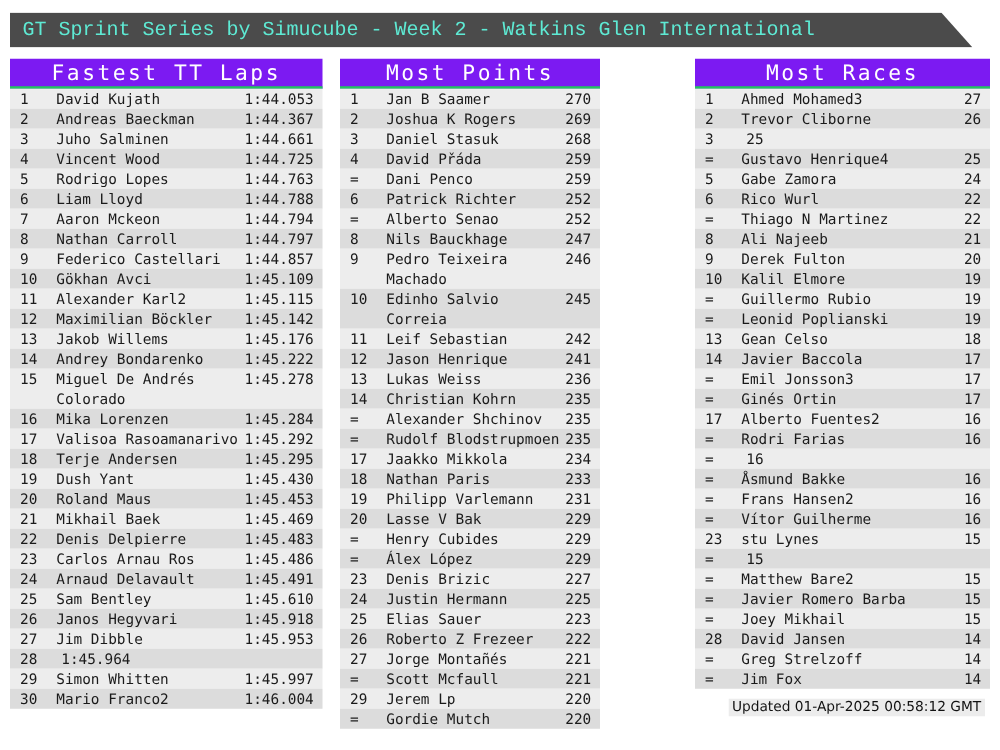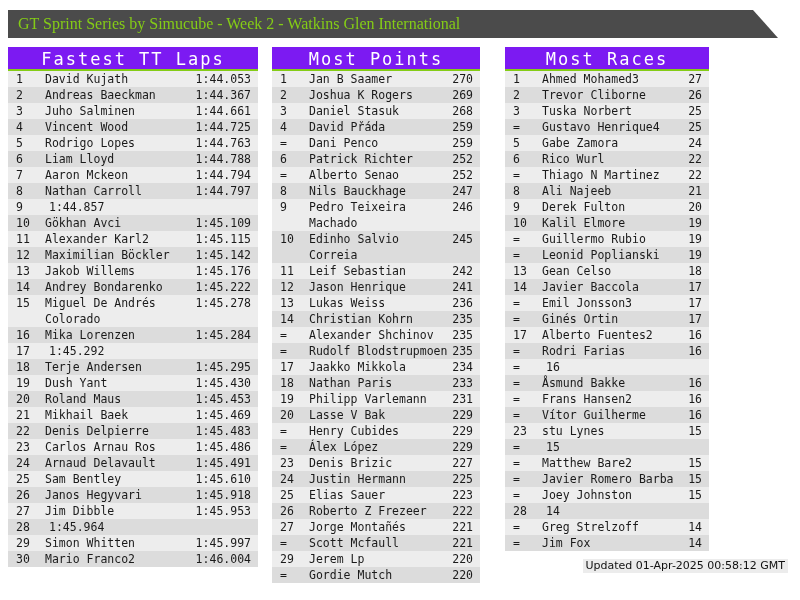--- a/index.html
+++ b/index.html
@@ -1,36 +1,36 @@
 <!DOCTYPE html>
 <html style="--accent: #7c1af2; --titlebar: #4b4b4b; --rowLight: #ededed; --rowDark: #dcdcdc;"><head>
 <meta charset="utf-8">
 <style>
   * { margin:0; padding:0; box-sizing:border-box; }
   html,body { width:800px; height:600px; background:#ffffff; overflow:hidden; }
   body { position:relative; font-family:"DejaVu Sans Mono", monospace; }
 
   .title-bar {
     position:absolute; left:8px; top:10px; width:770px; height:28px;
-    background:var(--titlebar,#4b4b4b); color:#84cc16;
-    font-family:Liberation Serif, serif; font-size:16px; line-height:28px;
+    background:var(--titlebar,#4b4b4b); color:#5eead4;
+    font-family:Liberation Mono, monospace; font-size:16px; line-height:28px;
     padding-left:10px; white-space:nowrap;
     clip-path:polygon(0 0, calc(100% - 25px) 0, 100% 100%, 0 100%);
   }
 
   .column { position:absolute; top:47px; }
   .column.c0 { left:8px;   width:250px; }
   .column.c1 { left:272px; width:208px; }
-  .column.c2 { left:505px; width:204px; }
+  .column.c2 { left:556px; width:236px; }
 
   .col-header {
     background:var(--accent,#7c1af2); color:#ffffff; text-align:center;
     font-family:"DejaVu Sans Mono", monospace; font-size:17px;
     letter-spacing:2px; height:24px; line-height:24px;
-    border-bottom:2px solid #84cc16; overflow:hidden; white-space:nowrap;
+    border-bottom:2px solid #22c55e; overflow:hidden; white-space:nowrap;
   }
 
   .rows .row { display:flex; align-items:flex-start;
     font-size:11.5px; line-height:16px; color:#1a1a1a; }
   .rows .row:nth-child(odd)  { background:var(--rowLight,#ededed); }
   .rows .row:nth-child(even) { background:var(--rowDark,#dcdcdc); }
 
   .cell-rank  { flex:none; width:37px; padding-left:8px; white-space:nowrap; }
   .cell-name  { flex:1 1 auto; min-width:0; overflow-wrap:break-word; }
   .cell-value { flex:none; padding-right:7px; margin-left:4px;
@@ -86,20 +86,21 @@
         <div class="cell-name">Aaron Mckeon</div>
         <div class="cell-value">1:44.794</div>
       </div>
       <div class="row">
         <div class="cell-rank">8</div>
         <div class="cell-name">Nathan Carroll</div>
         <div class="cell-value">1:44.797</div>
       </div>
       <div class="row">
         <div class="cell-rank">9</div>
+        <div class="cell-name">Federico Castellari</div>
         <div class="cell-value">1:44.857</div>
       </div>
       <div class="row">
         <div class="cell-rank">10</div>
         <div class="cell-name">Gökhan Avci</div>
         <div class="cell-value">1:45.109</div>
       </div>
       <div class="row">
         <div class="cell-rank">11</div>
         <div class="cell-name">Alexander Karl2</div>
@@ -125,20 +126,21 @@
         <div class="cell-name">Miguel De Andrés Colorado</div>
         <div class="cell-value">1:45.278</div>
       </div>
       <div class="row">
         <div class="cell-rank">16</div>
         <div class="cell-name">Mika Lorenzen</div>
         <div class="cell-value">1:45.284</div>
       </div>
       <div class="row">
         <div class="cell-rank">17</div>
+        <div class="cell-name">Valisoa Rasoamanarivo</div>
         <div class="cell-value">1:45.292</div>
       </div>
       <div class="row">
         <div class="cell-rank">18</div>
         <div class="cell-name">Terje Andersen</div>
         <div class="cell-value">1:45.295</div>
       </div>
       <div class="row">
         <div class="cell-rank">19</div>
         <div class="cell-name">Dush Yant</div>
@@ -365,21 +367,20 @@
         <div class="cell-name">Ahmed Mohamed3</div>
         <div class="cell-value">27</div>
       </div>
       <div class="row">
         <div class="cell-rank">2</div>
         <div class="cell-name">Trevor Cliborne</div>
         <div class="cell-value">26</div>
       </div>
       <div class="row">
         <div class="cell-rank">3</div>
-        <div class="cell-name">Tuska Norbert</div>
         <div class="cell-value">25</div>
       </div>
       <div class="row">
         <div class="cell-rank">=</div>
         <div class="cell-name">Gustavo Henrique4</div>
         <div class="cell-value">25</div>
       </div>
       <div class="row">
         <div class="cell-rank">5</div>
         <div class="cell-name">Gabe Zamora</div>
@@ -483,25 +484,26 @@
         <div class="cell-name">Matthew Bare2</div>
         <div class="cell-value">15</div>
       </div>
       <div class="row">
         <div class="cell-rank">=</div>
         <div class="cell-name">Javier Romero Barba</div>
         <div class="cell-value">15</div>
       </div>
       <div class="row">
         <div class="cell-rank">=</div>
-        <div class="cell-name">Joey Johnston</div>
+        <div class="cell-name">Joey Mikhail</div>
         <div class="cell-value">15</div>
       </div>
       <div class="row">
         <div class="cell-rank">28</div>
+        <div class="cell-name">David Jansen</div>
         <div class="cell-value">14</div>
       </div>
       <div class="row">
         <div class="cell-rank">=</div>
         <div class="cell-name">Greg Strelzoff</div>
         <div class="cell-value">14</div>
       </div>
       <div class="row">
         <div class="cell-rank">=</div>
         <div class="cell-name">Jim Fox</div>

